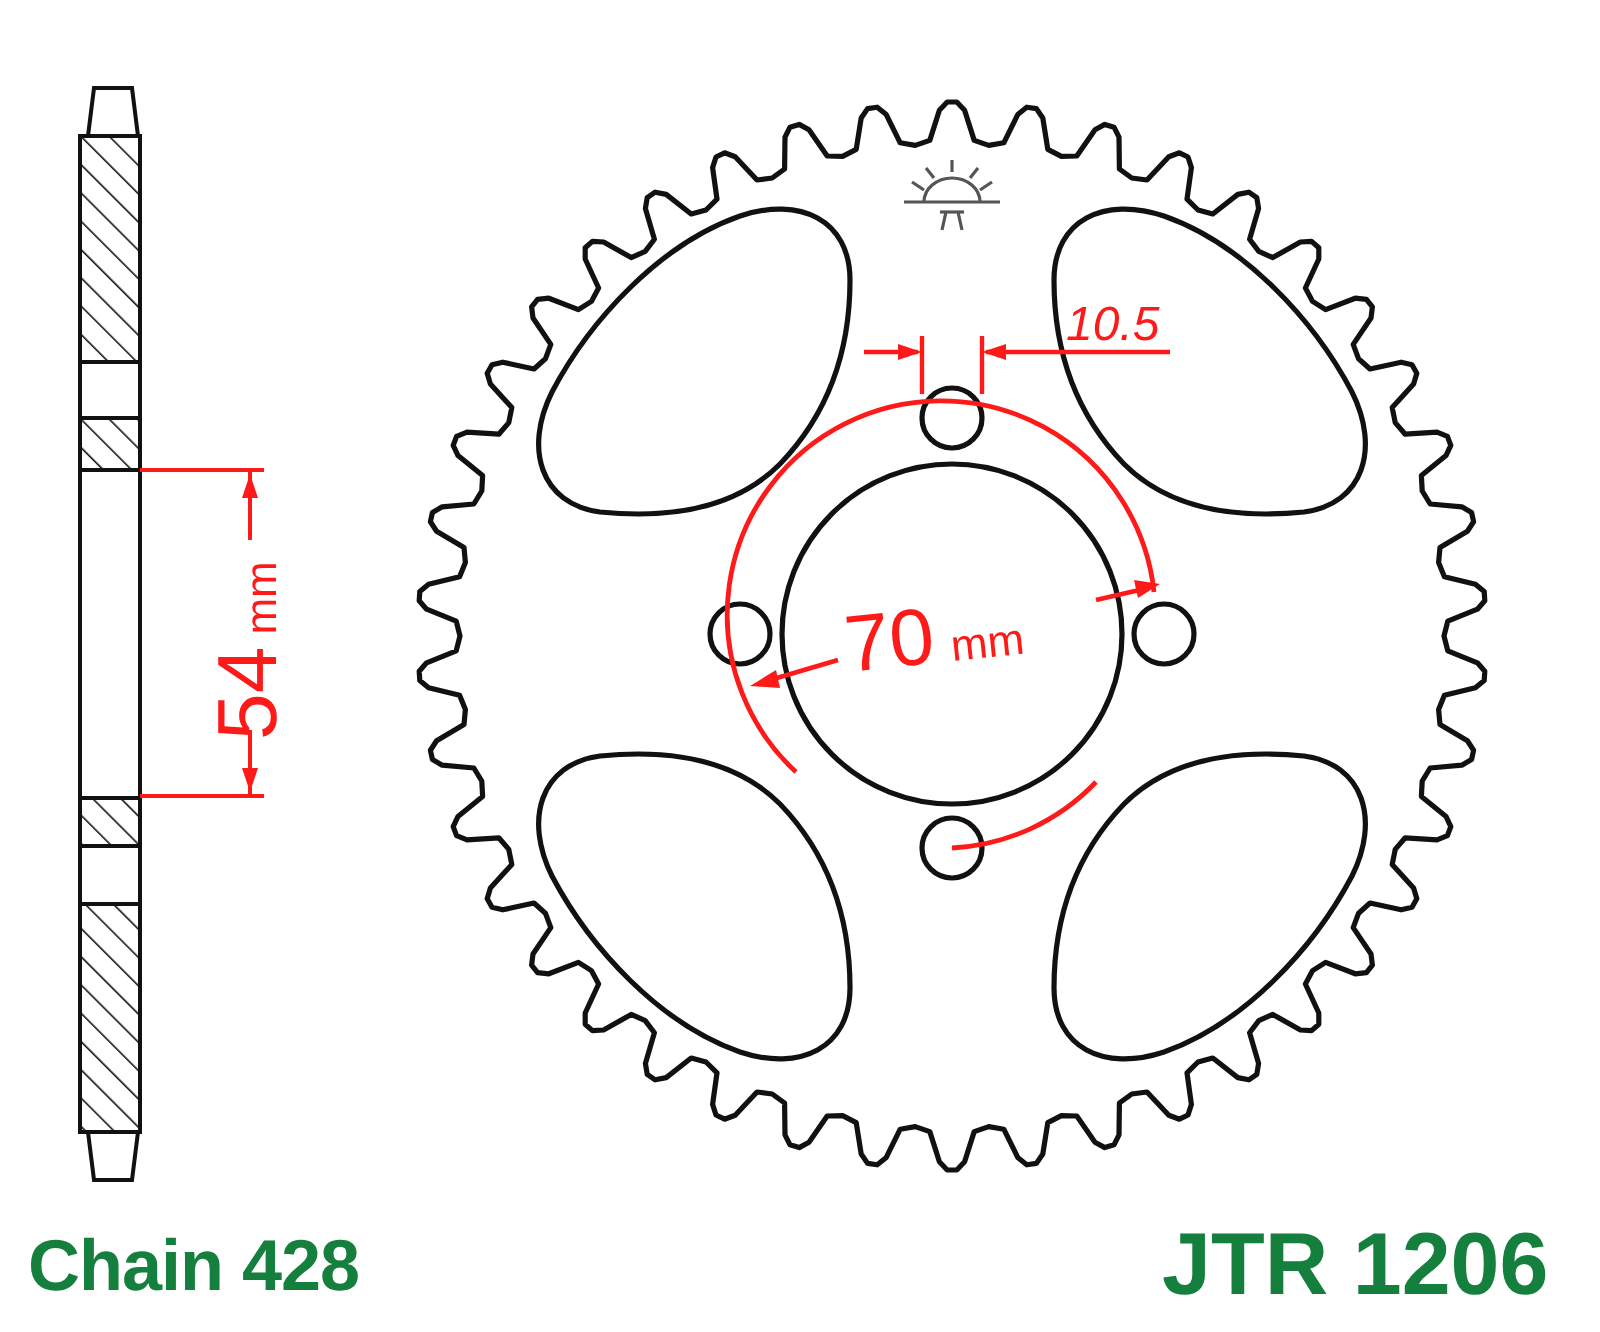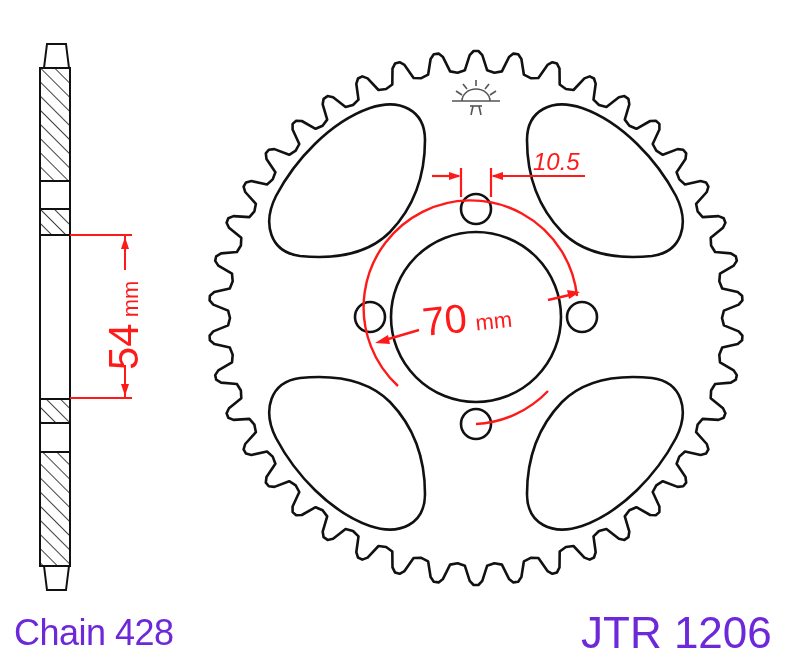--- a/index.html
+++ b/index.html
@@ -1,18 +1,18 @@
 <!DOCTYPE html>
 <html><head>
 <meta charset="utf-8">
 <style>
   html, body { margin:0; padding:0; background:#ffffff; }
   body { width:800px; height:666px; position:relative; overflow:hidden; font-family:"Liberation Sans", sans-serif; }
   svg { position:absolute; left:0; top:0; }
-  .caption { position:absolute; font-family:"Liberation Sans", sans-serif; font-weight:normal; color:#6d28d9; }
+  .caption { position:absolute; font-family:"Liberation Sans", sans-serif; font-weight:bold; color:#15803d; }
   #chain-label { left:14px; top:612px; font-size:36px; letter-spacing:-0.5px; }
   #part-label { left:581px; top:608px; font-size:44px; letter-spacing:0px; }
 </style>
 </head>
 <body>
 
 <svg width="800" height="666" viewBox="0 0 800 666">
   <defs>
     <pattern id="hatch" patternUnits="userSpaceOnUse" width="10" height="10" patternTransform="rotate(-45)">
       <line x1="0" y1="0" x2="0" y2="10" stroke="#111" stroke-width="1.6"></line>

